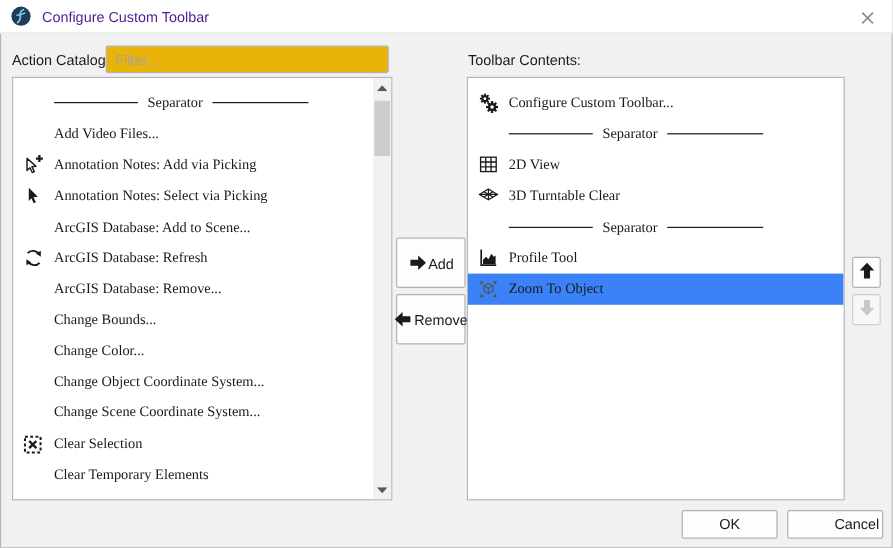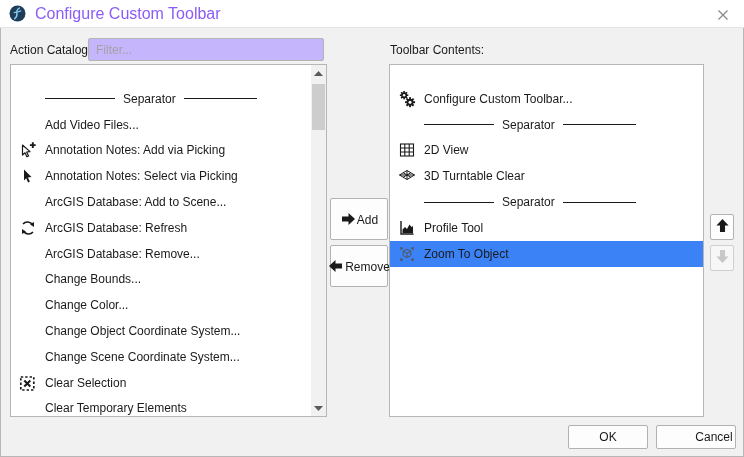--- a/index.html
+++ b/index.html
@@ -2,37 +2,37 @@
 <html><head>
 <meta charset="utf-8">
 <style>
   html,body{margin:0;padding:0;}
   body{width:744px;height:457px;font-family:"Liberation Sans",sans-serif;-webkit-font-smoothing:antialiased;}
   #dialog{position:relative;width:744px;height:457px;background:#f1f1f1;box-shadow:inset 0 0 0 1px #b7b7b7;overflow:hidden;}
 
   
   .titlebar{position:absolute;left:0;top:0;width:744px;height:28px;background:#ffffff;border-bottom:1px solid #e4e4e4;display:flex;align-items:center;padding-left:9px;box-sizing:border-box;}
   .app-icon{width:17px;height:17px;margin-right:9px;display:flex;}
-  .title-text{font-size:16px;color:#8b5cf6;}
+  .title-text{font-size:12px;color:#4c1d95;}
   .close-btn{position:absolute;right:15px;top:8px;width:13px;height:13px;display:flex;align-items:center;justify-content:center;cursor:default;}
 
   
   .field-label{position:absolute;font-size:12px;color:#1a1a1a;}
   #action-catalog-label{left:10px;top:43px;}
   #toolbar-contents-label{left:390px;top:43px;}
 
   
-  #filter-input{position:absolute;left:88px;top:38px;width:236px;height:23px;box-sizing:border-box;border:1px solid #b4b4b4;border-radius:2px;font-family:"Liberation Sans",sans-serif;font-size:12px;padding:0 7px;color:#1a1a1a;background:#c4b5fd;outline:none;}
+  #filter-input{position:absolute;left:88px;top:38px;width:236px;height:23px;box-sizing:border-box;border:1px solid #b4b4b4;border-radius:2px;font-family:"Liberation Sans",sans-serif;font-size:12px;padding:0 7px;color:#1a1a1a;background:#eab308;outline:none;}
   #filter-input::placeholder{color:#a3a3a3;}
 
   
   .list{position:absolute;top:64px;background:#ffffff;border:1px solid #b6b6b6;box-sizing:border-box;height:353px;overflow:hidden;}
   #left-list{left:10px;width:317px;}
   #right-list{left:389px;width:315px;}
-  .rows{position:absolute;left:0;top:21px;right:0;}
+  .rows{position:absolute;left:0;top:8px;right:0;font-family:Liberation Serif, serif;}
   #left-list .rows{right:15px;}
   .row{height:25.8px;display:flex;align-items:center;padding-left:8px;box-sizing:border-box;}
   .row.selected{background:#3b82f6;}
   .row-icon{width:26px;height:18px;display:flex;align-items:center;flex:0 0 26px;}
   .row-label{font-size:12px;color:#1a1a1a;white-space:nowrap;}
   .sep{display:flex;align-items:center;margin-left:26px;width:212px;}
   .sep-line{border-top:1px solid #1a1a1a;height:0;}
   .sep-line-l{width:70px;}
   .sep-line-r{flex:1;}
   .sep-label{font-size:12px;color:#1a1a1a;padding:0 8px;white-space:nowrap;}

